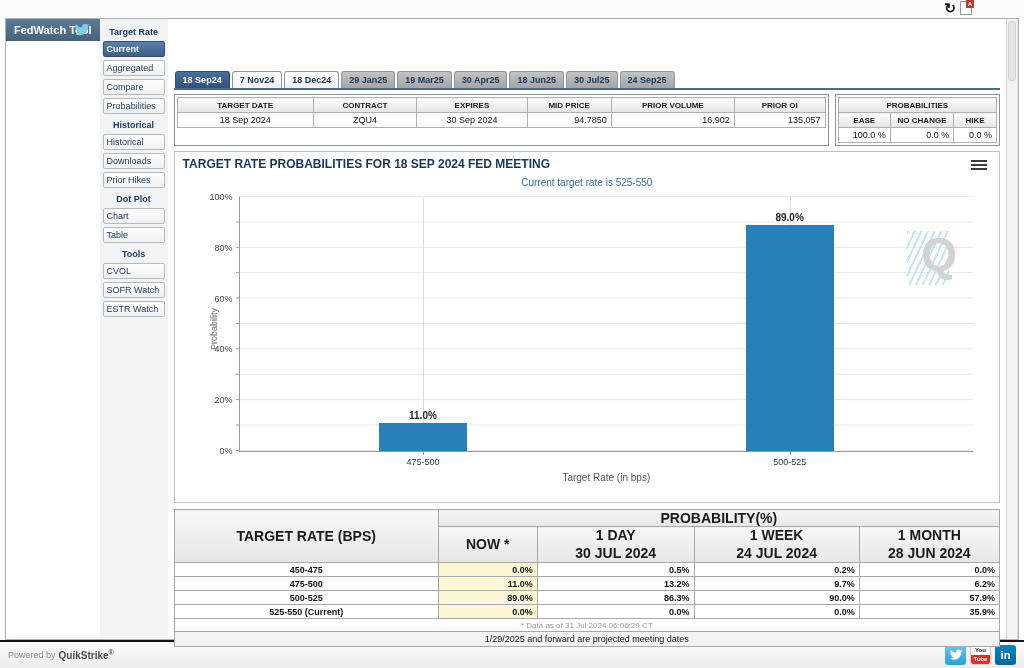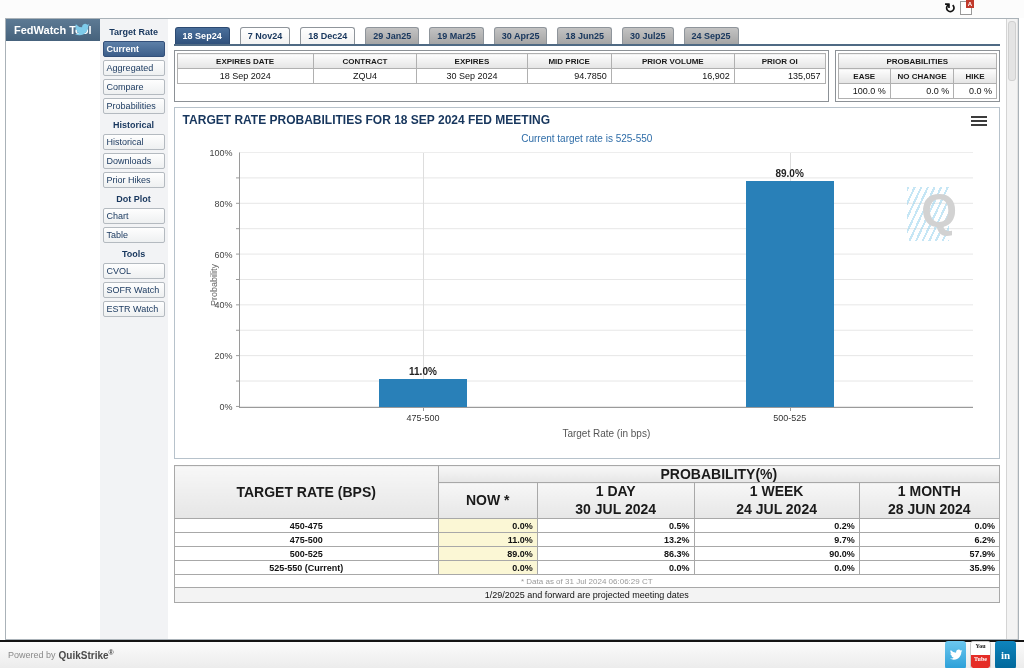--- a/index.html
+++ b/index.html
@@ -25,21 +25,21 @@
   .side-header:first-child { margin-top:2px; }
   .side-item { display:block; width:100%; font-size:9px; color:#17365d; background:linear-gradient(#fefefe,#eef0f1); border:1px solid #b4bac0; border-radius:2px; padding:2px 3px; margin-bottom:3px; cursor:pointer; text-align:left; }
   .side-item.selected { background:linear-gradient(#5d80a8,#3c5e8a); color:#fff; font-weight:bold; border-color:#33507a; }
 
   
   .main { flex:1; padding:8px 6px 0 6px; position:relative; min-width:0; }
   .scroll-strip { width:12px; background:#f3f3f3; border-left:1px solid #d4d4d4; border-right:1px solid #e2e2e2; flex:0 0 auto; }
   .scroll-thumb { margin:2px auto; width:8px; height:60px; background:#e4e4e4; border:1px solid #d0d0d0; border-radius:3px; }
 
   
-  .tabs-row { display:flex; gap:10px; border-bottom:2px solid #4f6a84; padding-left:1px; }
+  .tabs-row { display:flex; gap:2px; border-bottom:2px solid #4f6a84; padding-left:1px;margin-top:44px; }
   .tab { font-size:9px; font-weight:bold; color:#17365d; padding:3px 7px 3px 7px; border:1px solid #8f959b; border-bottom:none; border-radius:3px 3px 0 0; background:linear-gradient(#c3c3c3,#a5a5a5); cursor:pointer; white-space:nowrap; }
   .tab.light { background:linear-gradient(#ffffff,#f2f2f2); }
   .tab.selected { background:linear-gradient(#4a6f9b,#30517c); color:#fff; border-color:#2c4a72; }
 
   
   .info-row { display:flex; gap:6px; margin-top:4px; }
   .info-box { border:1px solid #8c9196; padding:2px; background:#fff; }
   .meeting-box { width:655px; flex:0 0 auto; }
   .prob-box { flex:1; }
   .info-box table { width:100%; border-collapse:collapse; }
@@ -86,21 +86,21 @@
   td.val.now { background:#fbf7d5; }
   td.footnote { text-align:center; font-size:8px; color:#9a9a9a; height:13px; background:#fff; }
   td.projected { text-align:center; font-size:9px; color:#111; height:15px; background:#f3f3f3; }
 
   
   .footer { height:28px; border-top:2px solid #141414; background:linear-gradient(#fbfbfb,#ececec); display:flex; align-items:center; padding:0 8px; }
   .powered { font-size:9px; color:#8a8a8a; }
   .brand { font-size:10px; font-weight:bold; color:#4a4a4a; margin-left:3px; }
   .regmark { font-size:7px; color:#4a4a4a; vertical-align:super; }
   .social { margin-left:auto; display:flex; gap:4px; align-items:center; }
-  .soc { width:21px; height:28px; border-radius:3px; cursor:pointer; overflow:hidden;font-family:Liberation Serif, serif; }
+  .soc { width:21px; height:20px; border-radius:3px; cursor:pointer; overflow:hidden; }
   .soc.tw { background:linear-gradient(#6cc7ef,#2b9fd8); display:flex; align-items:center; justify-content:center; }
   .soc.yt { background:#fff; border:1px solid #ccc; display:flex; flex-direction:column; }
   .yt-top { flex:1; color:#111; font-size:6px; font-weight:bold; text-align:center; line-height:9px; background:#fff; }
   .yt-bot { flex:1; color:#fff; font-size:6px; font-weight:bold; text-align:center; line-height:9px; background:#e52d27; border-radius:0 0 2px 2px; }
   .soc.li { background:linear-gradient(#0e84bd,#00679a); color:#fff; font-size:11px; font-weight:bold; display:flex; align-items:center; justify-content:center; }
 </style>
 </head>
 <body>
 
 <div class="top-strip">
@@ -159,21 +159,21 @@
         <span class="tab">18 Jun25</span>
         <span class="tab">30 Jul25</span>
         <span class="tab">24 Sep25</span>
       </div>
 
       <div class="info-row">
         <div class="info-box meeting-box">
           <table>
             <tbody>
             <tr>
-              <th style="width:21%">EXPIRES DATE</th>
+              <th style="width:21%">TARGET DATE</th>
               <th style="width:16%">CONTRACT</th>
               <th style="width:17%">EXPIRES</th>
               <th style="width:13%">MID PRICE</th>
               <th style="width:19%">PRIOR VOLUME</th>
               <th style="width:14%">PRIOR OI</th>
             </tr>
             <tr>
               <td class="c">18 Sep 2024</td>
               <td class="c">ZQU4</td>
               <td class="c">30 Sep 2024</td>

